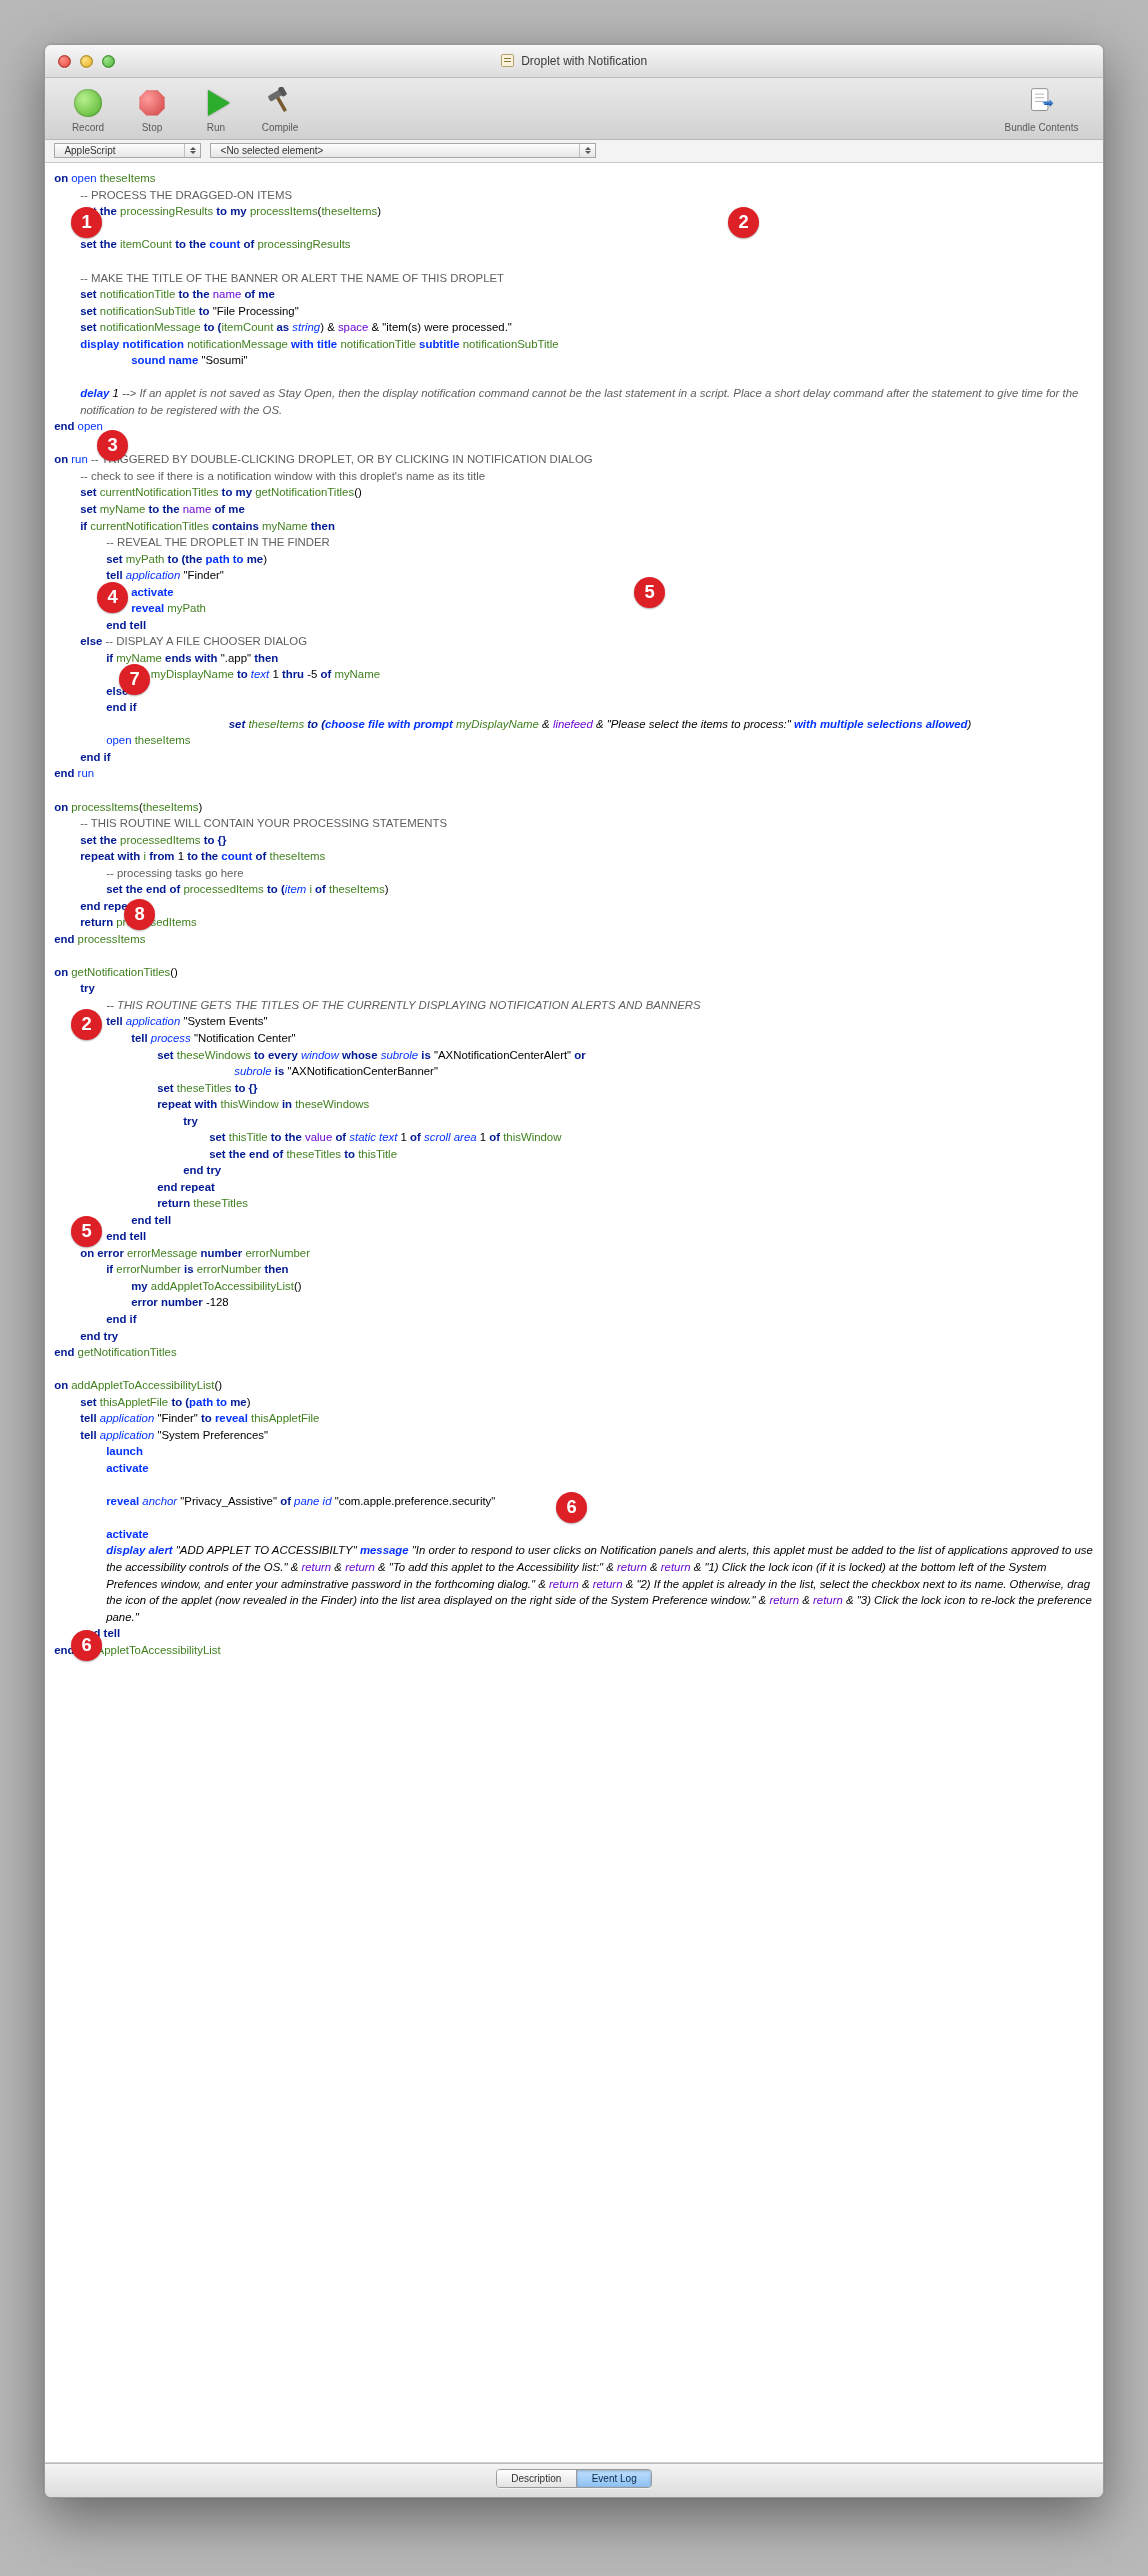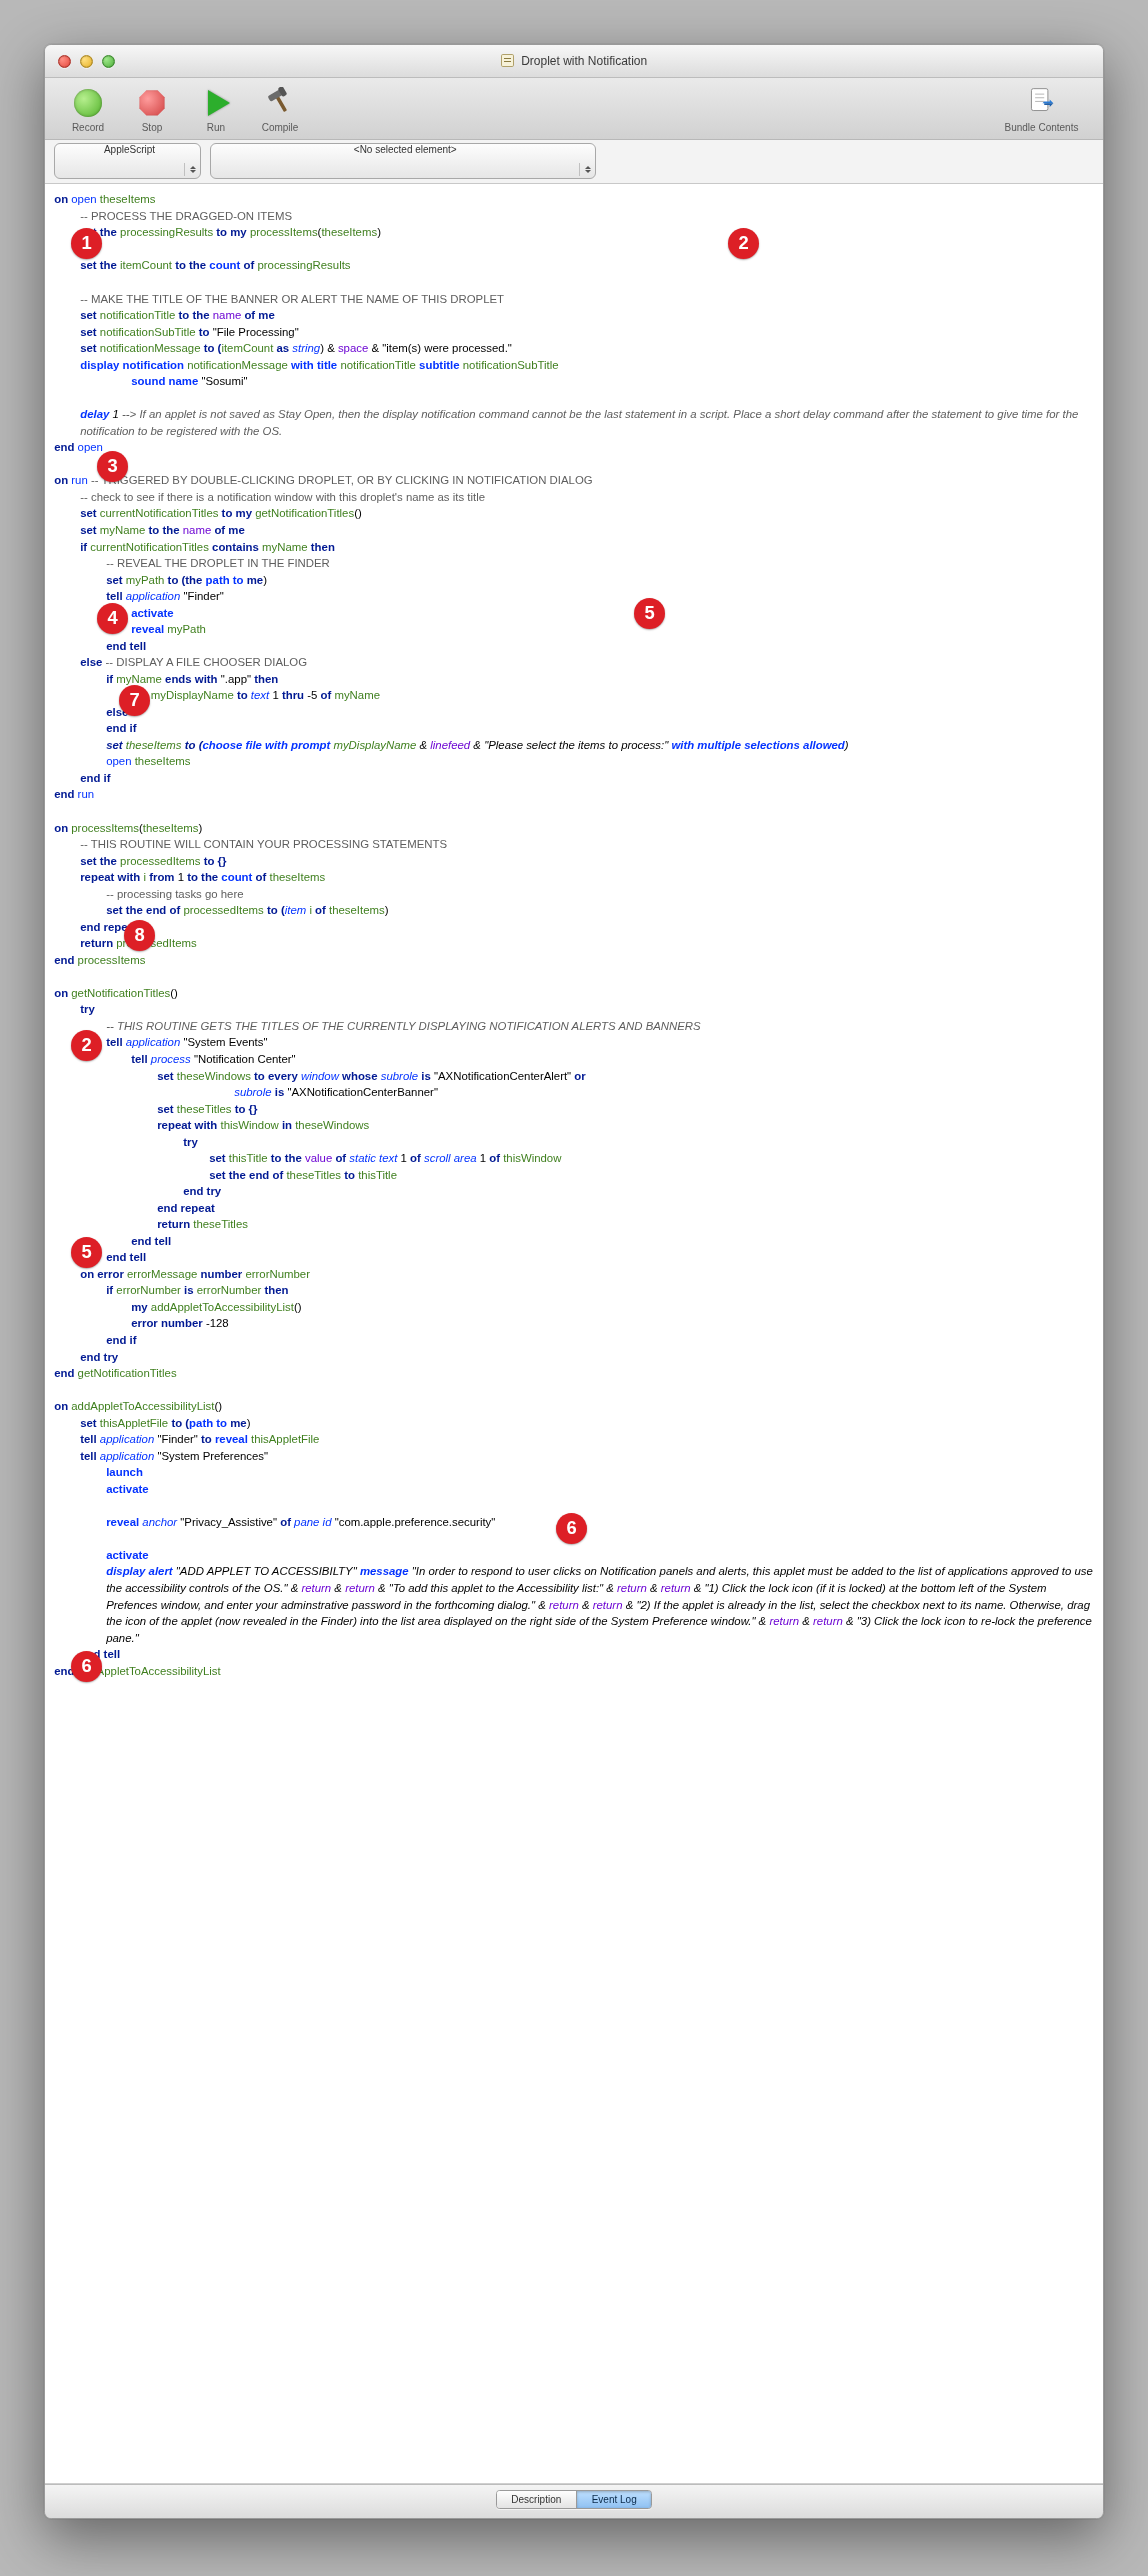--- a/index.html
+++ b/index.html
@@ -77,29 +77,28 @@
   .ico-compile svg { filter: drop-shadow(0 0.9px 0 rgba(255,255,255,.6));}
   .ico-bundle svg { }
   
   .navbar {
     display:flex; gap:9.2px; align-items:center;
     padding:3.7px 9.2px;
     background:#f3f3f3;
     border-bottom:0.9px solid #c8c8c8;
   }
   .select {
-    height:36px;
+    height:15px;
     background:linear-gradient(#fdfdfd,#e6e6e6);
     border:0.9px solid #a8a8a8;
-    border-radius:6px;
+    border-radius:0;
     display:flex; align-items:center;
     font-size:10px; color:#333;
     padding: 0 5.5px 0 9.2px;
     gap:7.4px;
-    flex-direction:column;
   }
   .select.lang { width:147px; }
   .select.elem { flex:1; max-width:386px;}
   .select .arrows {
     width:11px; height:13px; position:relative; margin-left:auto;
     border-left:0.9px solid #c0c0c0; padding-left:5.5px;
     display:flex; flex-direction:column; justify-content:center; gap:0.9px;
   }
   .select .arrows::before,
   .select .arrows::after {
@@ -288,21 +287,21 @@
 <p class="pline code ind2"><span class="kw">set </span><span class="var">myPath</span><span class="kw"> to (</span><span class="kw">the </span><span class="cmd">path to </span><span class="kw">me</span><span>)</span></p>
 <p class="pline code ind2"><span class="kw">tell </span><span class="param">application </span><span class="str">"Finder"</span></p>
 <p class="pline code ind3"><span class="cmd">activate</span></p>
 <p class="pline code ind3"><span class="cmd">reveal </span><span class="var">myPath</span></p>
 <p class="pline code ind2"><span class="kw">end tell</span></p>
 <p class="pline code ind1"><span class="kw">else </span><span class="cmt">-- DISPLAY A FILE CHOOSER DIALOG</span></p>
 <p class="pline code ind2"><span class="kw">if </span><span class="var">myName</span><span class="kw"> ends with </span><span class="str">".app" </span><span class="kw">then</span></p>
 <p class="pline code ind3"><span class="kw">set </span><span class="var">myDisplayName</span><span class="kw"> to </span><span class="param">text </span><span class="num">1 </span><span class="kw">thru </span><span class="num">-5 </span><span class="kw">of </span><span class="var">myName</span></p>
 <p class="pline code ind2"><span class="kw">else</span></p>
 <p class="pline code ind2"><span class="kw">end if</span></p>
-<div class="pline ind2 wrap" style="padding-left:52px;">
+<div class="pline ind2 wrap" style="padding-left:52px;text-align:center;">
 <span class="kw">set </span><span class="var">theseItems</span><span class="kw"> to (</span><span class="cmd">choose file </span><span class="cmd">with prompt </span><span class="var">myDisplayName</span><span> &amp; </span><span class="prop">linefeed</span><span> &amp; "Please select the items to process:" </span><span class="cmd">with </span><span class="cmd">multiple selections allowed</span><span>)</span>
 </div>
 <p class="pline code ind2"><span class="hdl">open </span><span class="var">theseItems</span></p>
 <p class="pline code ind1"><span class="kw">end if</span></p>
 <p class="pline code"><span class="kw">end </span><span class="hdl">run</span></p>
 <p class="pline code">&nbsp;</p>
 
 <p class="pline code"><span class="kw">on </span><span class="var">processItems</span><span>(</span><span class="var">theseItems</span><span>)</span></p>
 <p class="pline code ind1"><span class="cmt">-- THIS ROUTINE WILL CONTAIN YOUR PROCESSING STATEMENTS</span></p>
 <p class="pline code ind1"><span class="kw">set the </span><span class="var">processedItems</span><span class="kw"> to {}</span></p>

